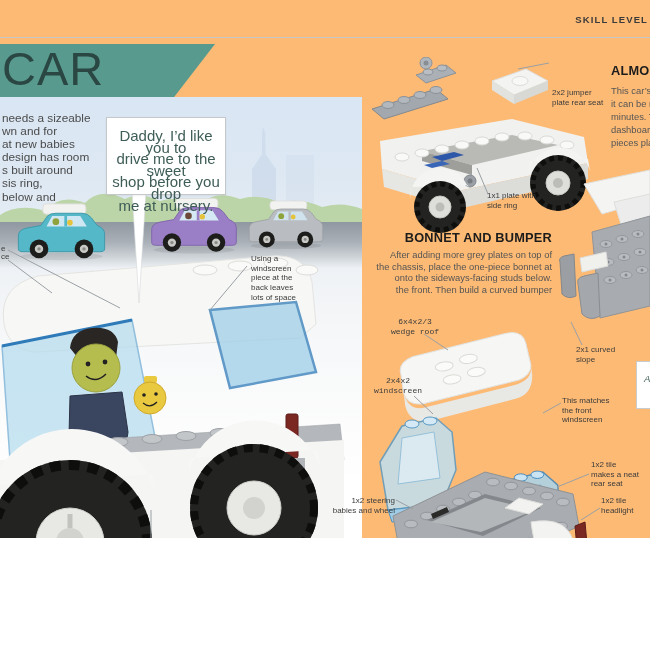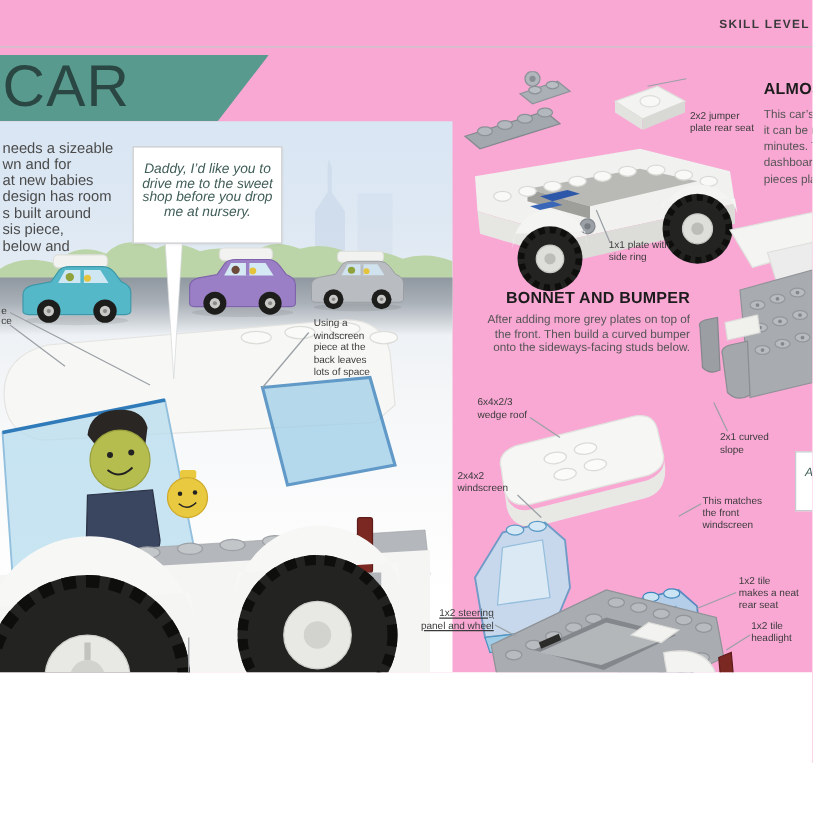--- a/index.html
+++ b/index.html
@@ -1,16 +1,16 @@
 <!DOCTYPE html>
 <html><head>
 <meta charset="utf-8">
 <style>
   html,body{margin:0;padding:0;background:#fff;}
-  .page{position:relative;width:650px;height:538px;background:#f9a8d4;overflow:hidden;
+  .page{position:relative;width:650px;height:538px;background:#fdba74;overflow:hidden;
         font-family:"Liberation Sans",sans-serif;-webkit-font-smoothing:antialiased;}
   .abs{position:absolute;}
   
   .skill{position:absolute;top:14px;right:2px;font-size:9.5px;font-weight:bold;
          letter-spacing:1.1px;color:#3a3a3a;}
   .rule-top{position:absolute;top:37px;left:0;width:650px;height:1px;background:#c8c8c8;}
   .rule-bot{position:absolute;top:645px;left:0;width:650px;height:1px;background:#c6cacc;}
   .foot{position:absolute;top:646px;left:0;width:650px;height:4px;background:#f1f2f3;}
   
   .banner{position:absolute;top:44px;left:0;width:215px;height:53px;background:#599a8e;
@@ -22,29 +22,29 @@
          background:linear-gradient(180deg,#d9e6f3 0%,#dde8f3 14%,#e6edf4 24%,
                     #f0f3f6 33%,#f7f8f9 45%,#ffffff 70%);}
   .tower{position:absolute;left:252px;top:30px;width:24px;height:96px;background:#c9d7e8;opacity:.65;
          clip-path:polygon(46% 0,56% 7%,56% 28%,100% 44%,100% 100%,0 100%,0 44%,42% 28%,42% 7%);}
   .building{position:absolute;left:286px;top:58px;width:28px;height:70px;background:#d4dfec;opacity:.55;}
   .road{position:absolute;left:0;top:125px;width:362px;height:46px;
         background:linear-gradient(180deg,#8f97a0 0%,#aab1b8 45%,#cdd2d7 75%,rgba(235,237,240,0) 100%);}
   
   .bubble{position:absolute;left:106px;top:117px;width:118px;height:76px;background:#fff;
           border:1px solid #c5c8ca;z-index:4;box-shadow:0 1px 2px rgba(0,0,0,.06);}
-  .bubble-text{margin-top:12px;text-align:center;font-style:italic;font-size:11px;
+  .bubble-text{margin-top:12px;text-align:center;font-size:15px;
                line-height:11.6px;color:#3f5d57;}
   .pointer{position:absolute;left:125px;top:192px;width:30px;height:113px;z-index:3;}
   
   .intro{position:absolute;left:2px;top:112px;font-size:11.8px;line-height:13.1px;
          color:#4b4b4b;z-index:5;}
   
   .pl{position:absolute;font-size:8px;line-height:9.7px;color:#3b3b3b;z-index:6;}
-  .pl.r{text-align:right;} .pl.c{text-align:left;}
+  .pl.r{text-align:right;} .pl.c{text-align:center;font-family:Liberation Mono, monospace;}
   .h-bold{position:absolute;font-weight:bold;font-size:12.8px;letter-spacing:.2px;
           color:#1c1c1c;z-index:6;}
   .bonnet-text{position:absolute;left:370px;top:249px;width:182px;text-align:right;
                font-size:9.4px;line-height:11.6px;color:#555;z-index:6;}
   .almost-lines{position:absolute;left:611px;top:84px;font-size:9.4px;line-height:13px;
                 color:#555;white-space:nowrap;z-index:6;}
   .cut-bubble{position:absolute;left:636px;top:361px;width:44px;height:48px;background:#fff;
               border:1px solid #c9ccce;z-index:6;font-style:italic;font-size:9.6px;
               color:#3f5d57;padding:11px 0 0 7px;box-sizing:border-box;}
   .lines-overlay{position:absolute;left:0;top:0;width:650px;height:650px;z-index:5;
@@ -120,21 +120,21 @@
   <div class="banner">
     <span class="title">CAR</span>
   </div>
 
   <div class="intro">
     <div>needs a sizeable</div>
     <div>wn and for</div>
     <div>at new babies</div>
     <div>design has room</div>
     <div>s built around</div>
-    <div>sis piece,</div>
+    <div>sis ring,</div>
     <div>below and</div>
   </div>
 
   <svg class="abs" style="left:0;top:246px;z-index:2;" width="345" height="384" viewBox="0 0 345 384">
     <ellipse cx="160" cy="352" rx="175" ry="26" fill="rgba(120,130,140,.10)"></ellipse>
     <path d="M4,78 Q-2,40 38,30 L272,10 Q306,8 312,36 L316,78 L300,92 L34,106 Q8,102 4,78 Z" fill="#f7f7f5" stroke="#e4e4e1"></path>
     <ellipse cx="205" cy="24" rx="12" ry="5" fill="#fafaf8" stroke="#dcdcd9"></ellipse>
     <ellipse cx="240" cy="20" rx="12" ry="5" fill="#fafaf8" stroke="#dcdcd9"></ellipse>
     <ellipse cx="276" cy="17" rx="12" ry="5" fill="#fafaf8" stroke="#dcdcd9"></ellipse>
     <ellipse cx="307" cy="24" rx="11" ry="5" fill="#fafaf8" stroke="#dcdcd9"></ellipse>
@@ -357,44 +357,45 @@
     <div>This car’s r</div>
     <div>it can be m</div>
     <div>minutes. T</div>
     <div>dashboard</div>
     <div>pieces pla</div>
   </div>
 
   <div class="h-bold" style="left:382px;top:230px;width:170px;text-align:right;">BONNET AND BUMPER</div>
   <div class="bonnet-text">
     <div>After adding more grey plates on top of</div>
+    <div>the chassis, place the one-piece bonnet at</div>
+    <div>onto the sideways-facing studs below.</div>
     <div>the front. Then build a curved bumper</div>
-    <div>onto the sideways-facing studs below.</div>
   </div>
 
   <div class="pl c" style="left:382px;top:317px;width:66px;">
     <div>6x4x2/3</div>
     <div>wedge roof</div>
   </div>
   <div class="pl c" style="left:366px;top:376px;width:64px;">
     <div>2x4x2</div>
     <div>windscreen</div>
   </div>
   <div class="pl" style="left:576px;top:345px;">
     <div>2x1 curved</div>
     <div>slope</div>
   </div>
   <div class="pl" style="left:562px;top:396px;">
     <div>This matches</div>
     <div>the front</div>
     <div>windscreen</div>
   </div>
-  <div class="pl r" style="left:330px;top:486px;width:65px;text-decoration:underline;">
+  <div class="pl r" style="left:330px;top:496px;width:65px;">
     <div>1x2 steering</div>
-    <div>panel and wheel</div>
+    <div>babies and wheel</div>
   </div>
   <div class="pl" style="left:591px;top:460px;">
     <div>1x2 tile</div>
     <div>makes a neat</div>
     <div>rear seat</div>
   </div>
   <div class="pl" style="left:601px;top:496px;">
     <div>1x2 tile</div>
     <div>headlight</div>
   </div>

